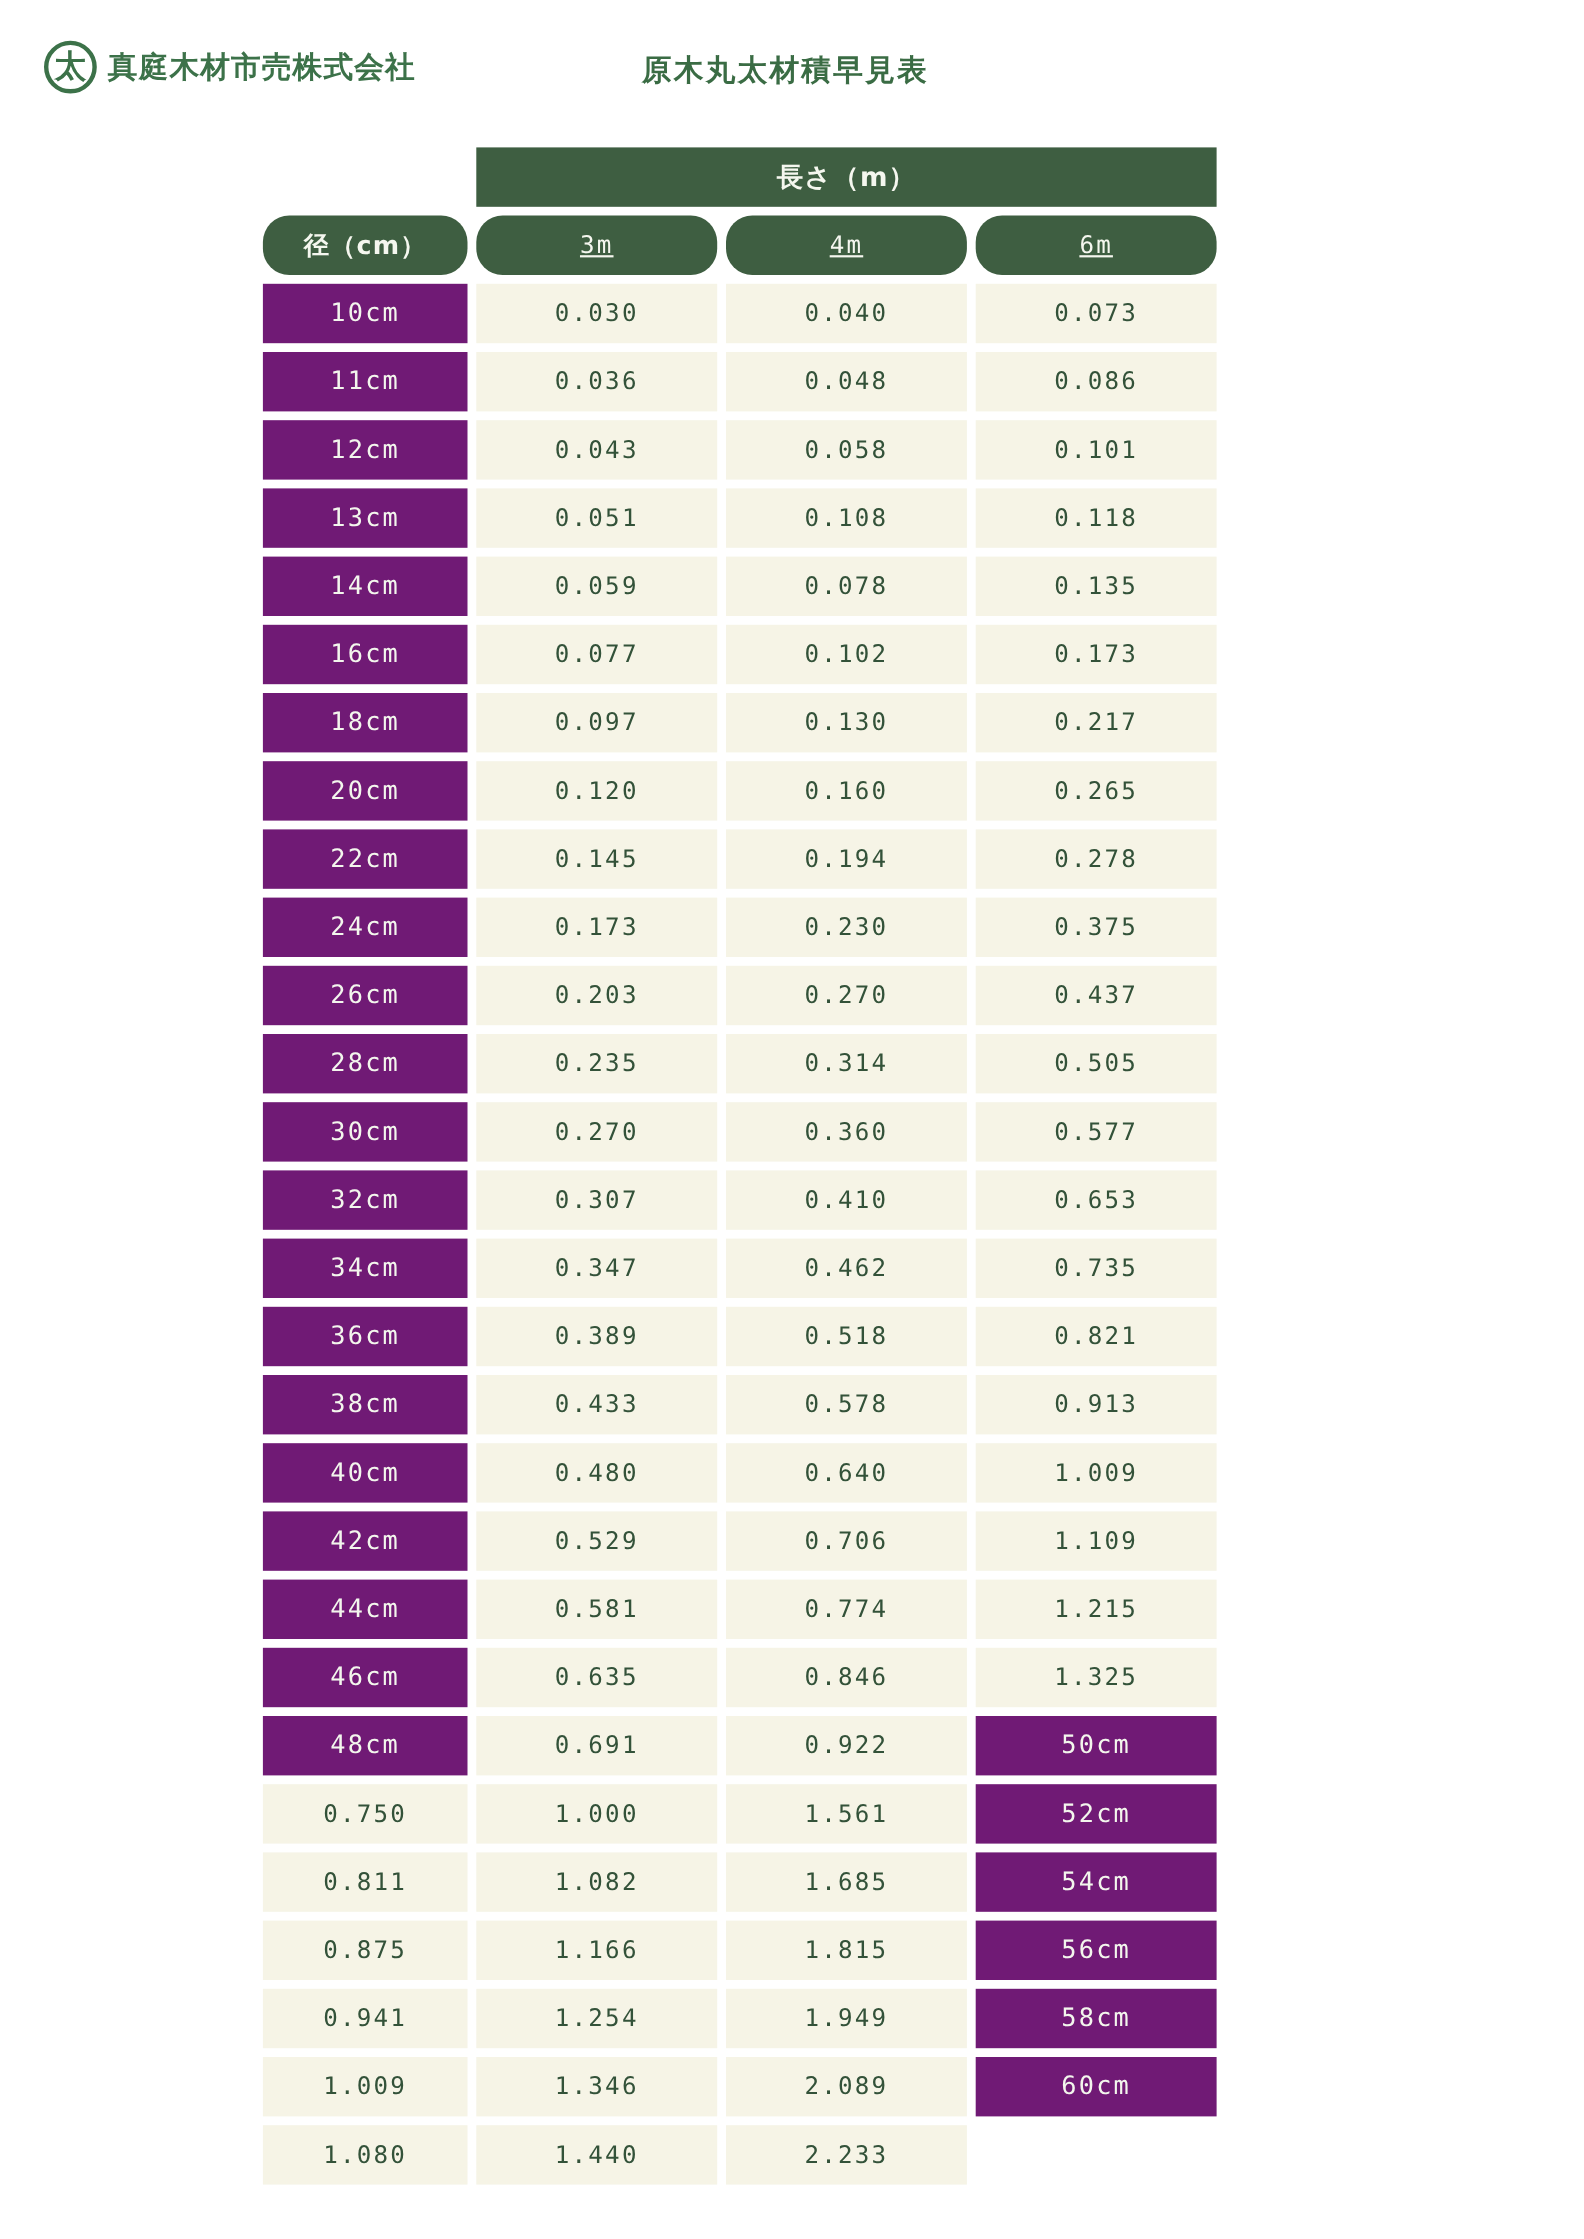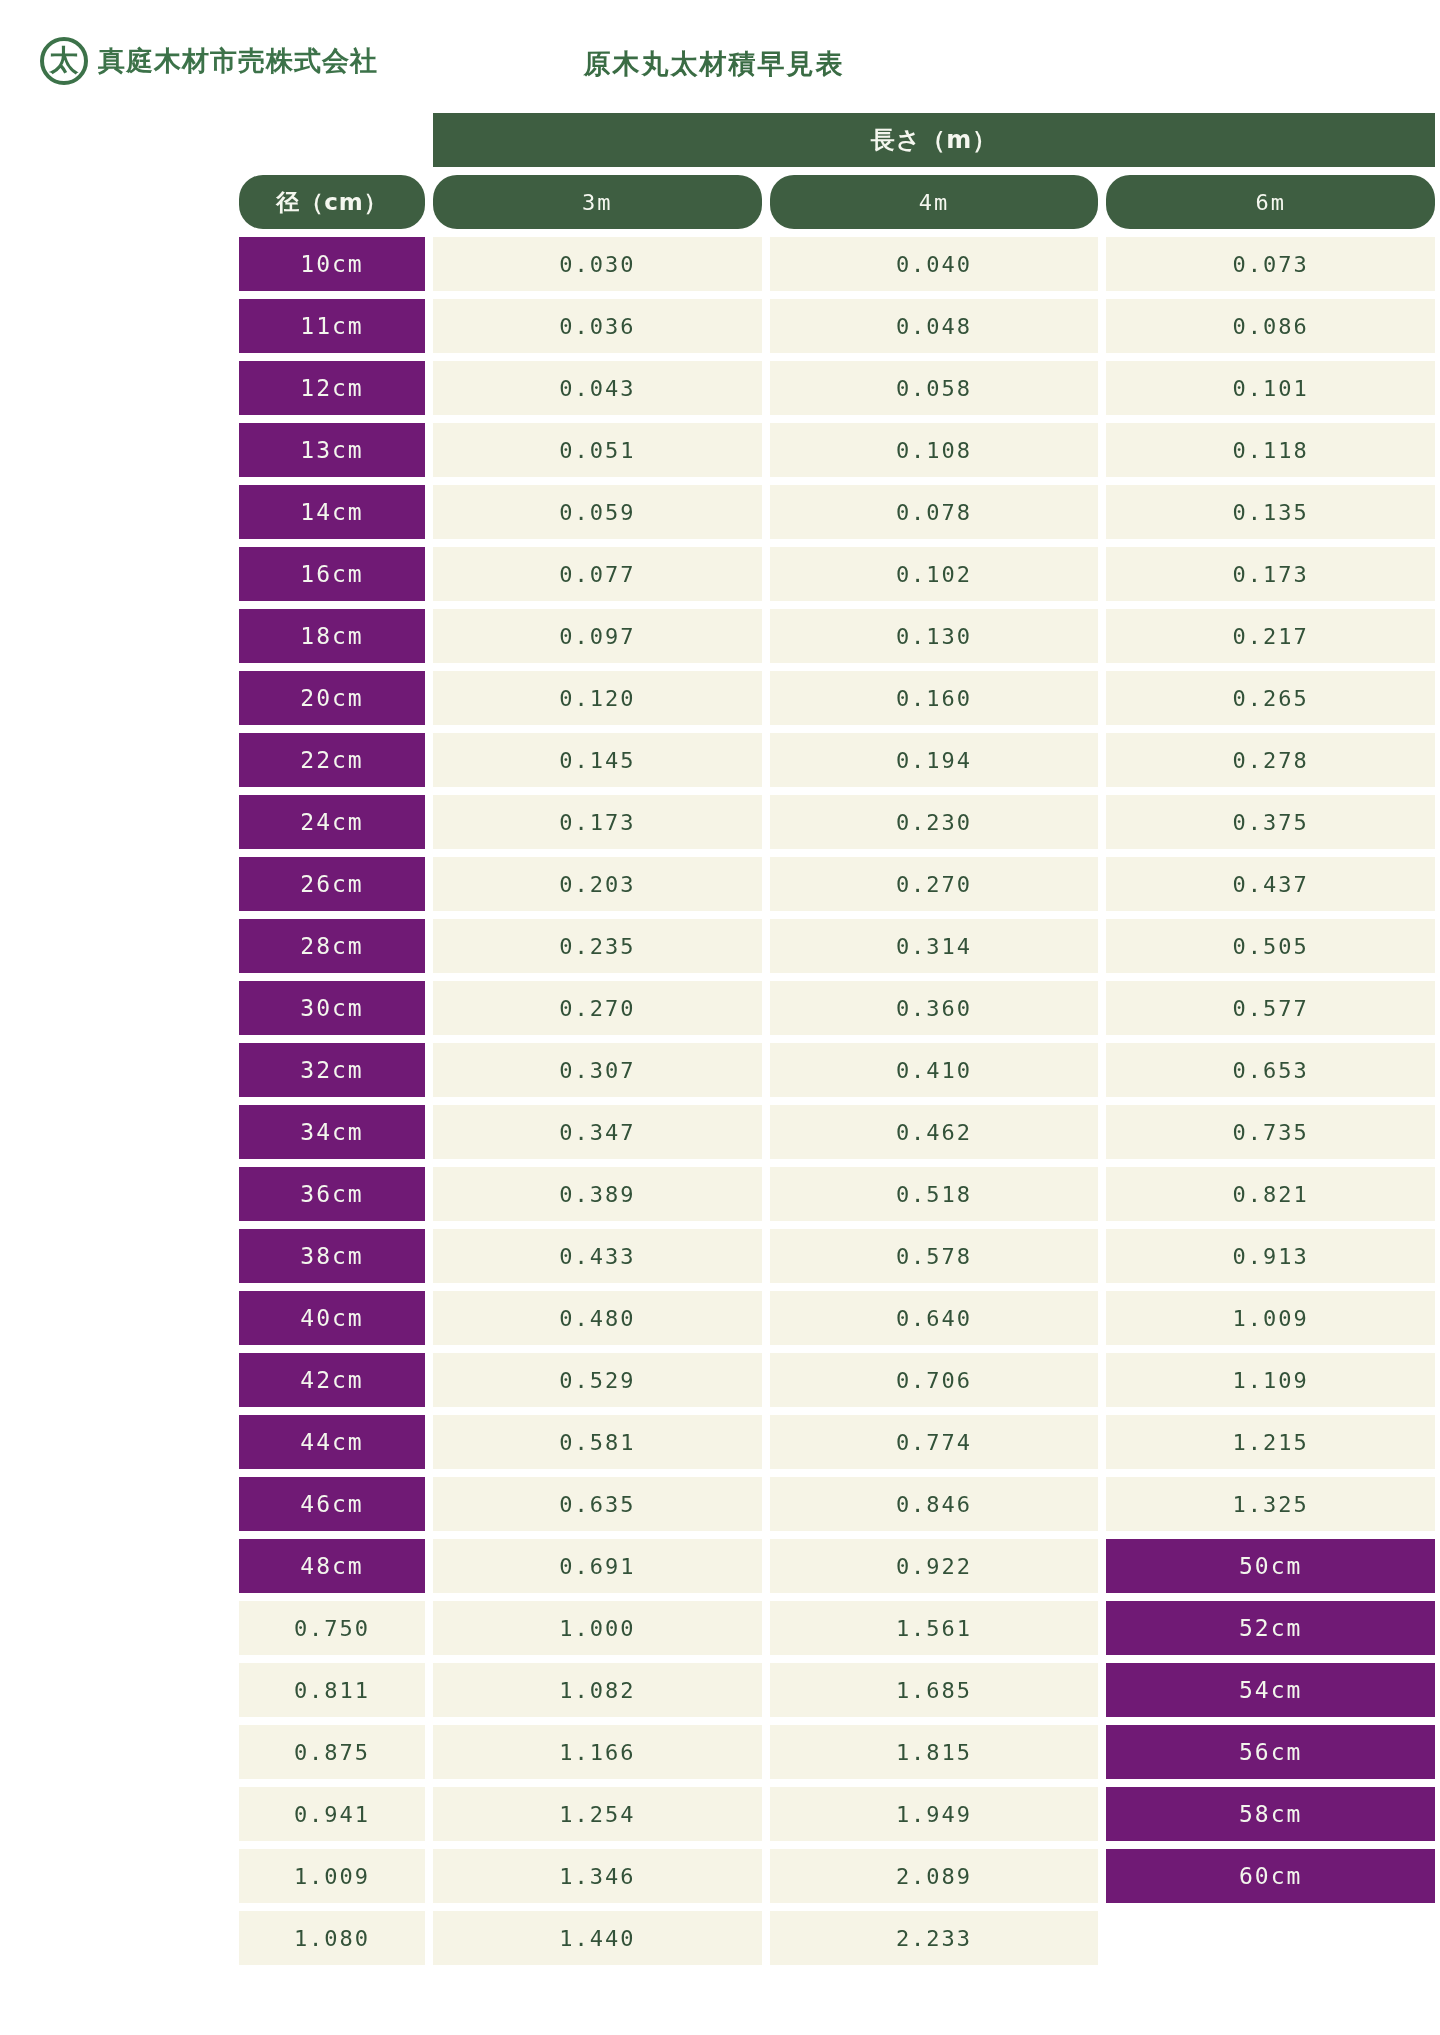--- a/index.html
+++ b/index.html
@@ -33,21 +33,21 @@
   .page-title {
     position:absolute; left:0; right:12px; top:46px;
     text-align:center;
     color:#3a6c44;
     font-family:"DejaVu Sans", sans-serif; font-weight:bold;
     font-size:27px; letter-spacing:2px;
   }
 
   
   .volume-table {
-    position:absolute; left:239px; top:113px; width:1196px;
+    position:absolute; left:239px; top:134px; width:867px;
     display:grid;
     grid-template-columns:186px repeat(3, 1fr);
     grid-auto-rows:54px;
     gap:8px;
   }
   .cell {
     display:flex; align-items:center; justify-content:center;
     box-sizing:border-box;
   }
   .corner { background:transparent; }
@@ -55,21 +55,21 @@
     grid-column:2 / span 3;
     background:#3e5e41; color:#f5f7ef;
     font-family:"DejaVu Sans", sans-serif; font-weight:bold;
     font-size:24px; letter-spacing:1px;
   }
   .dark { background:#3e5e41; color:#f5f7ef;border-radius:24px; }
   .diam-header {
     font-family:"DejaVu Sans", sans-serif; font-weight:bold;
     font-size:23px; letter-spacing:1px;
   }
-  .col-header { font-size:22px; letter-spacing:2px; }
+  .col-header { font-size:22px; letter-spacing:2px;text-decoration:underline; }
   .diam-cell {
     background:#701a75; color:#f3f6ed;
     font-size:23px; letter-spacing:2px;
   }
   .val-cell {
     background:#f6f4e6; color:#335239;
     font-size:22px; letter-spacing:2px;
   }
 </style>
 </head>

